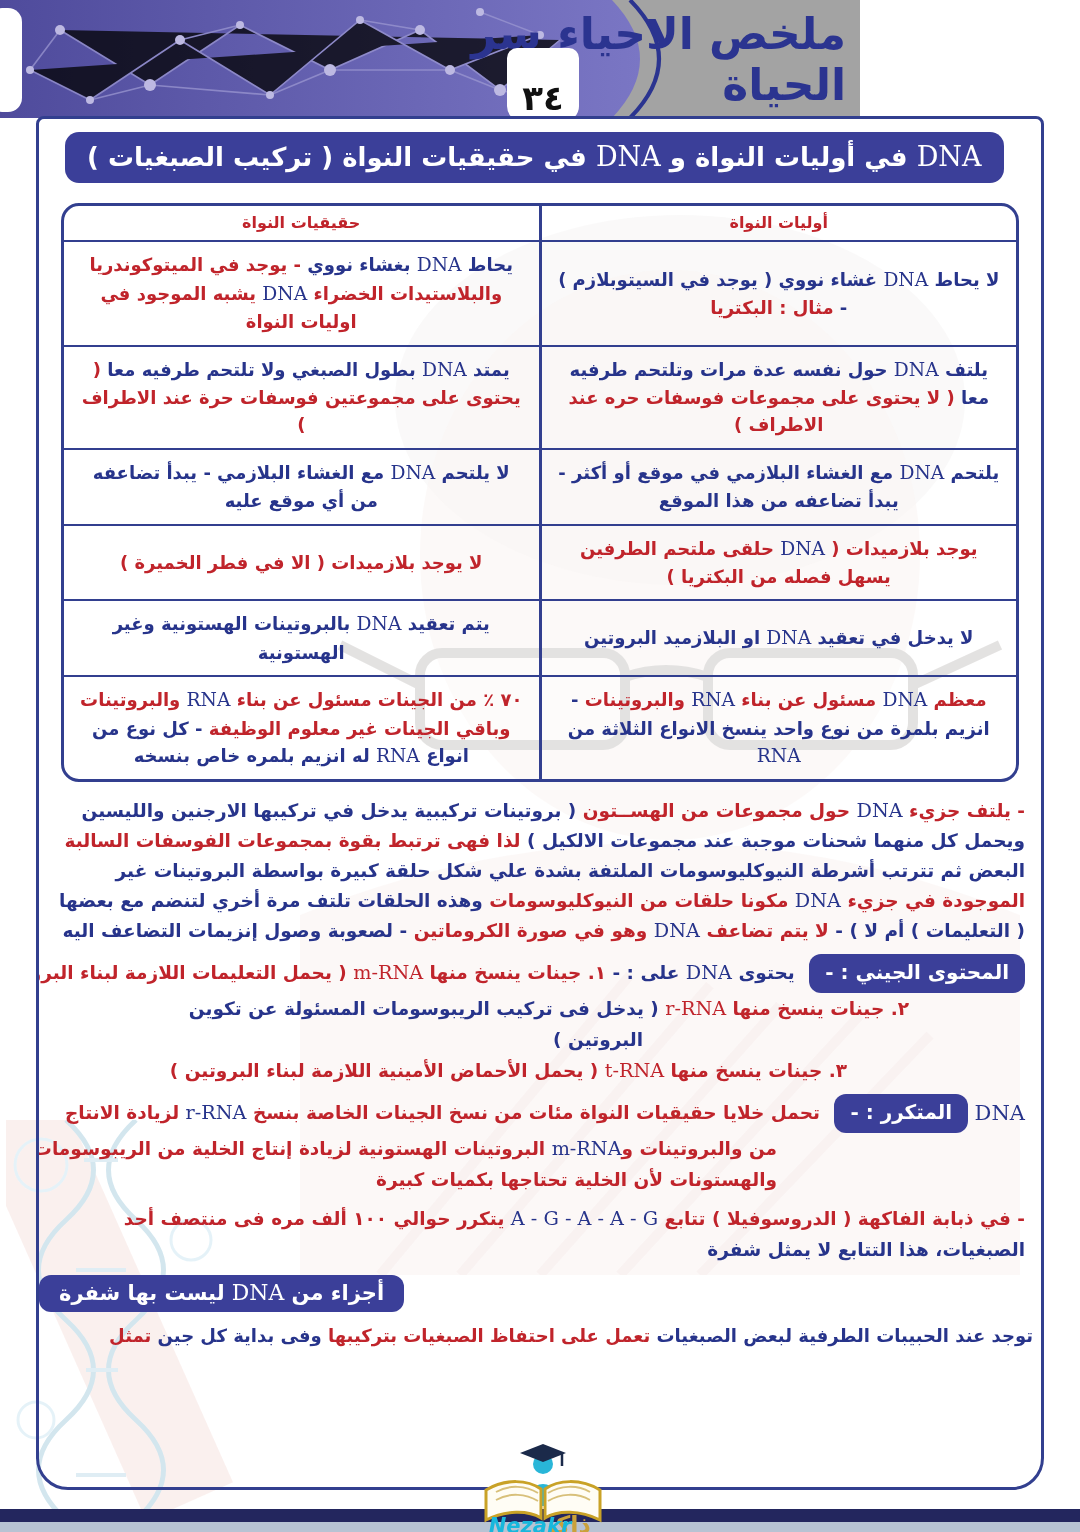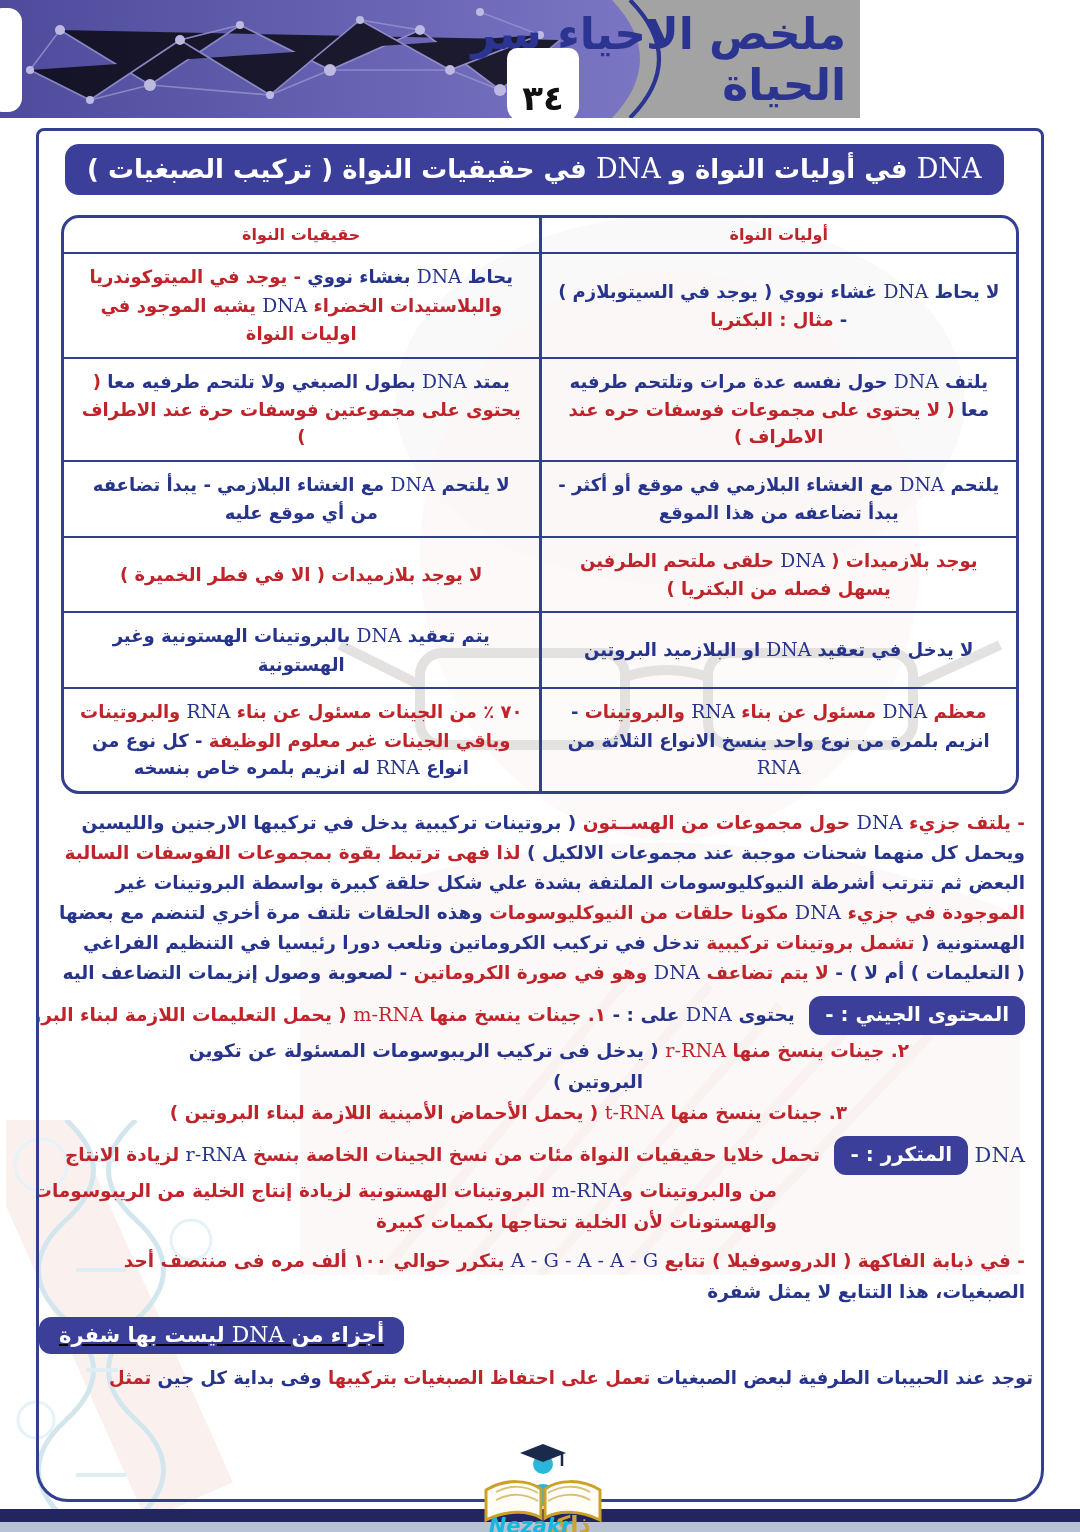--- a/index.html
+++ b/index.html
@@ -16,21 +16,21 @@
   
   .header{position:absolute;left:0;top:0;width:860px;height:118px;background:#a3a3a3;}
   .header svg{position:absolute;left:0;top:0;}
   .header-title{position:absolute;right:14px;top:10px;width:400px;height:98px;
         display:flex;align-items:center;justify-content:center;
         color:#2b3490;font-size:44px;font-weight:bold;direction:rtl;letter-spacing:-1px;}
   .page-tab{position:absolute;left:507px;top:48px;width:72px;height:74px;background:#ffffff;
         border-radius:10px 10px 16px 16px;display:flex;align-items:flex-end;justify-content:center;
         padding-bottom:4px;box-sizing:border-box;color:#111;font-size:34px;}
   
-  .frame{position:absolute;left:36px;top:128px;width:1008px;height:1374px;
+  .frame{position:absolute;left:36px;top:116px;width:1008px;height:1374px;
         border:3px solid var(--border);border-radius:8px 8px 32px 32px;box-sizing:border-box;
         background:transparent;overflow:hidden;}
   .frame-inner{position:relative;width:100%;height:100%;z-index:1;}
   
   .wm{position:absolute;pointer-events:none;z-index:0;}
   
   .title-row{position:relative;text-align:left;direction:rtl;margin:13px 26px 0 26px;}
   .title-pill{display:inline-block;background:var(--pill);color:#fff;border-radius:14px;
         padding:9px 22px 11px 22px;font-size:26px;direction:rtl;white-space:nowrap;}
   
@@ -53,21 +53,21 @@
         padding:3px 16px 5px 16px;font-size:20px;margin-left:8px;vertical-align:middle;white-space:nowrap;}
   .sec{margin:8px 16px 0 10px;direction:rtl;}
   .sec .line{line-height:31px;}
   .ind-a{margin-right:116px;}
   .ind-b{margin-right:382px;}
   .ind-c{margin-right:178px;}
   .rep-cont{margin-right:248px;}
   .prefix-lat{color:var(--navy);font-family:"DejaVu Serif",serif;font-weight:normal;font-size:21px;vertical-align:middle;}
   .banner-row{margin:10px 24px 0 0;text-align:left;direction:rtl;}
   .banner{display:inline-block;background:var(--pill);border-radius:12px;padding:5px 20px 7px 20px;
-        font-size:21px;direction:rtl;white-space:nowrap;text-decoration:underline;}
+        font-size:21px;direction:rtl;white-space:nowrap;}
   
   .strip-navy{position:absolute;left:0;top:1509px;width:1080px;height:13px;background:#23265e;}
   .strip-gray{position:absolute;left:0;top:1522px;width:1080px;height:10px;background:#b7c3d3;}
   
   .logo{position:absolute;left:478px;top:1434px;width:130px;height:102px;z-index:3;}
 </style>
 </head>
 <body>
 
 <div class="page">
@@ -191,21 +191,20 @@
               </tr>
             </tbody>
         </table>
       </div>
 
       <div class="para">
           <div class="line" dir="rtl"><span class="seg-r">- يلتف جزيء </span><span class="seg-b lat">DNA</span><span class="seg-r"> حول مجموعات من الهســتون </span><span class="seg-b">( بروتينات تركيبية يدخل في تركيبها الارجنين والليسين</span></div>
           <div class="line" dir="rtl"><span class="seg-b">ويحمل كل منهما شحنات موجبة عند مجموعات الالكيل ) </span><span class="seg-r">لذا فهى ترتبط بقوة بمجموعات الفوسفات السالبة</span></div>
           <div class="line" dir="rtl"><span class="seg-b">البعض ثم تترتب أشرطة النيوكليوسومات الملتفة بشدة علي شكل حلقة كبيرة بواسطة البروتينات غير</span></div>
           <div class="line" dir="rtl"><span class="seg-r">الموجودة في جزيء </span><span class="seg-b lat">DNA</span><span class="seg-r"> مكونا حلقات من النيوكليوسومات </span><span class="seg-b">وهذه الحلقات تلتف مرة أخري لتنضم مع بعضها</span></div>
-          <div class="line" dir="rtl"><span class="seg-b">الهستونية ( </span><span class="seg-r">تشمل بروتينات تركيبية </span><span class="seg-b">تدخل في تركيب الكروماتين وتلعب دورا رئيسيا في التنظيم الفراغي</span></div>
           <div class="line" dir="rtl"><span class="seg-b">( التعليمات ) أم لا ) - </span><span class="seg-r">لا يتم تضاعف </span><span class="seg-b lat">DNA</span><span class="seg-r"> وهو في صورة الكروماتين </span><span class="seg-b">- لصعوبة وصول إنزيمات التضاعف اليه</span></div>
         </div>
 
       <div class="sec">
         <div class="line">
           <span class="sec-label">المحتوى الجيني : -</span>
           <span><span class="seg-b">يحتوى </span><span class="seg-b lat">DNA</span><span class="seg-b"> على : - </span><span class="seg-r">١. جينات ينسخ منها </span><span class="seg-r lat">m-RNA</span><span class="seg-r"> ( يحمل التعليمات اللازمة لبناء البروتين )</span></span>
         </div>
         <div class="line ind-a"><span class="seg-r">٢. جينات ينسخ منها </span><span class="seg-r lat">r-RNA</span><span class="seg-b"> ( يدخل فى تركيب الريبوسومات المسئولة عن تكوين</span></div>
         <div class="line ind-b"><span class="seg-b">البروتين )</span></div>

